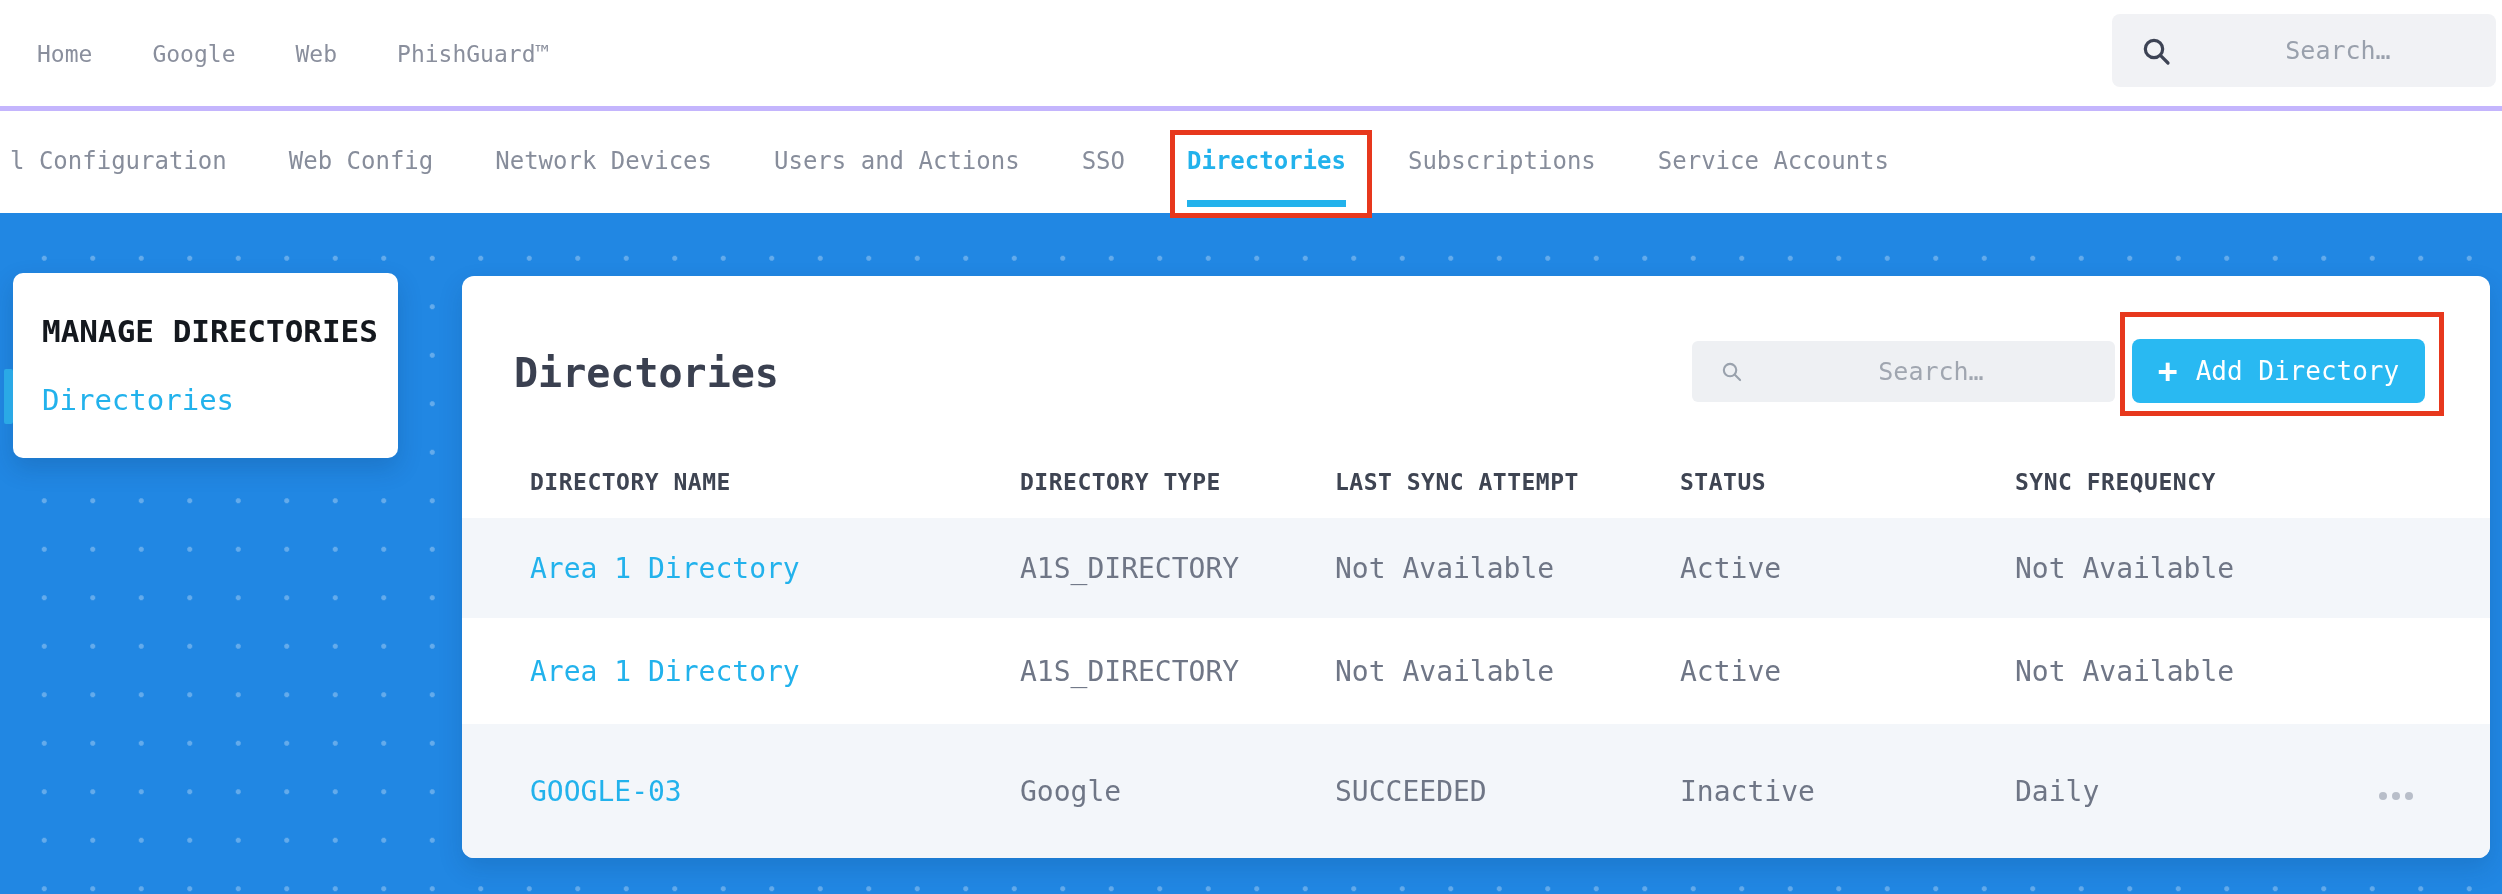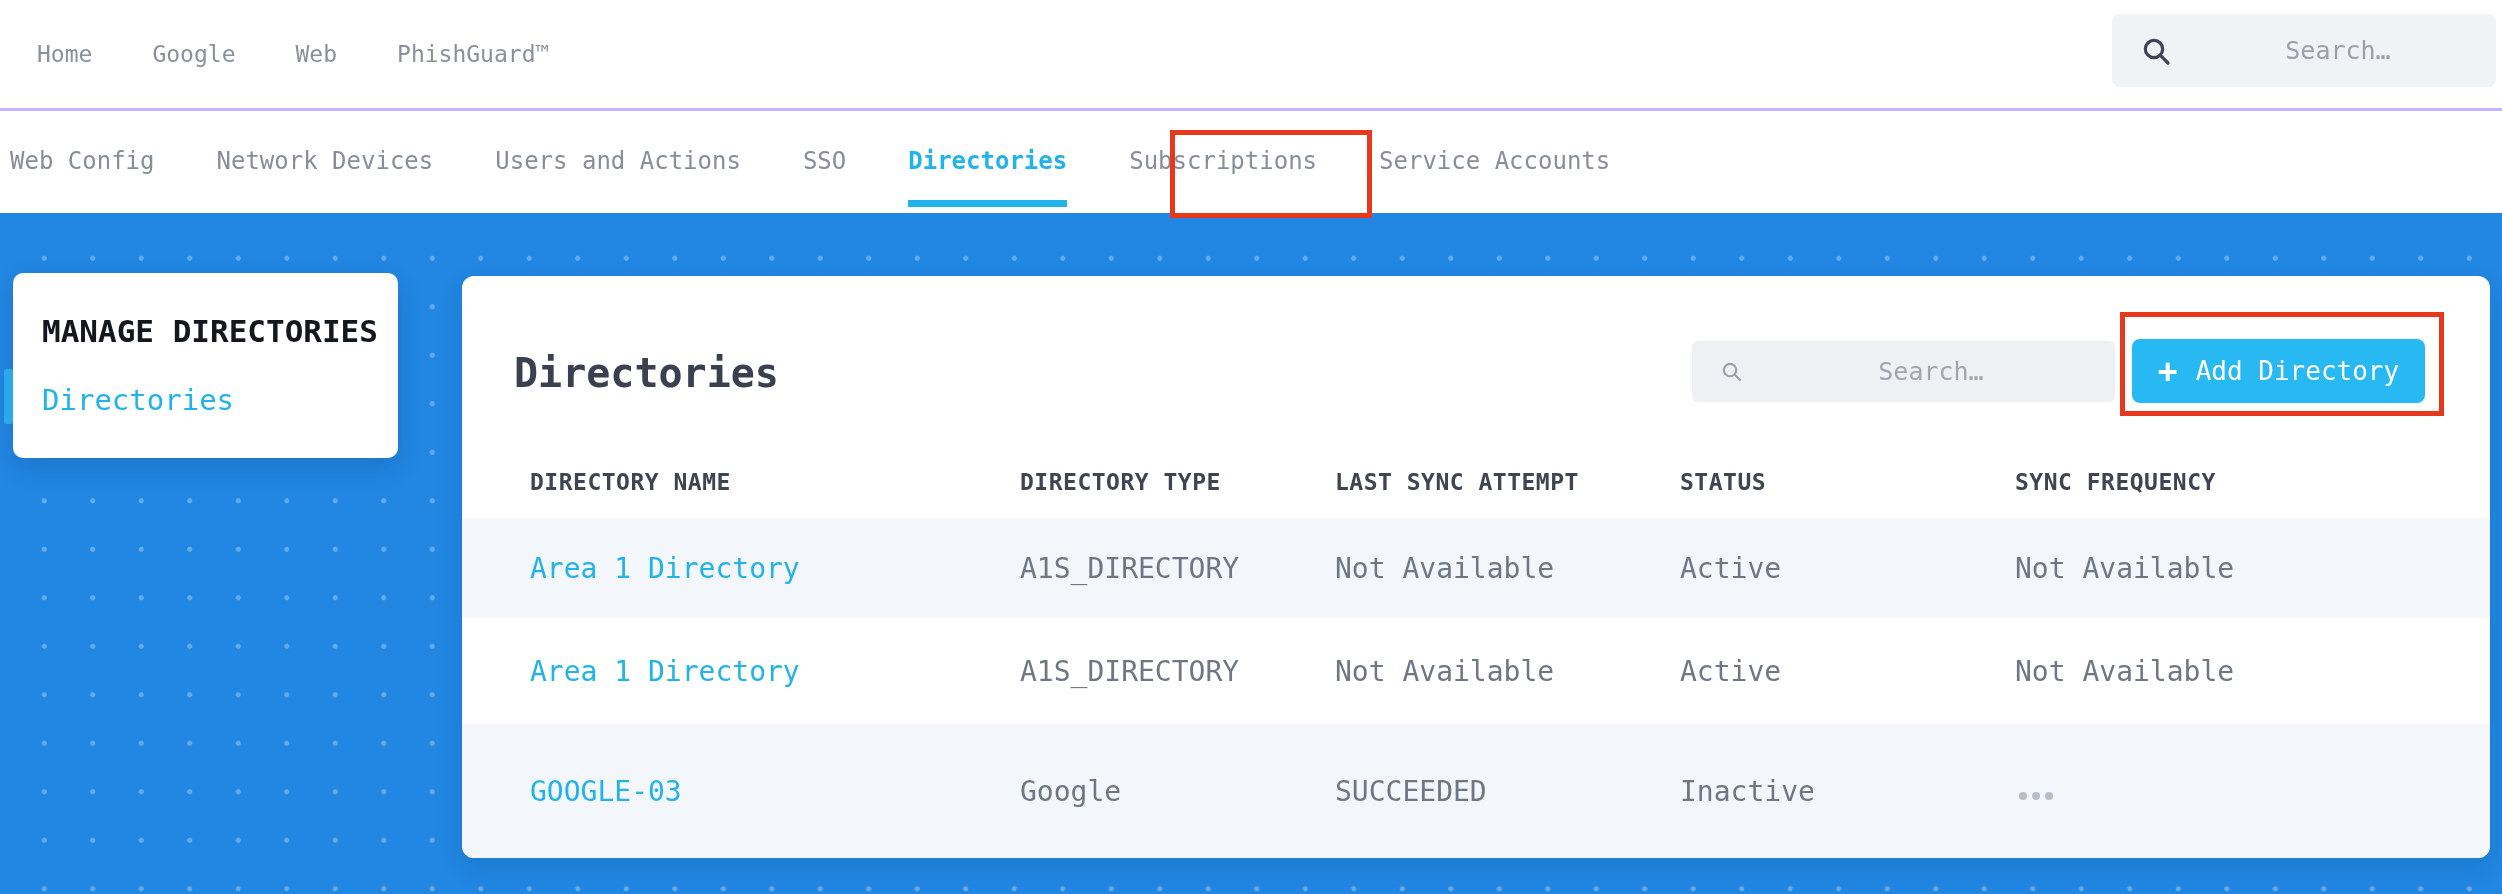--- a/index.html
+++ b/index.html
@@ -17,21 +17,21 @@
   body{
     width:2502px;height:894px;overflow:hidden;
     font-family:"DejaVu Sans Mono","Liberation Mono",monospace;
     background:#fff;
   }
   .canvas{position:relative;width:2502px;height:894px;overflow:hidden;}
 
   
   .nav1{
     position:absolute;left:0;top:0;width:2502px;height:111px;background:#fff;
-    border-bottom:3px solid #c4b5fd;
+    border-bottom:5px solid #c4b5fd;
   }
   .nav1-links{
     position:absolute;left:37px;top:0;height:108px;display:flex;align-items:center;gap:60px;
   }
   .nav1-links a{
     font-size:23px;color:var(--nav-gray);text-decoration:none;white-space:nowrap;cursor:pointer;
   }
   .top-search{
     position:absolute;right:6px;top:14px;width:384px;height:73px;background:#f1f2f5;
     border-radius:8px;display:flex;align-items:center;padding:0 28px;gap:36px;
@@ -145,20 +145,21 @@
     <div class="top-search">
       <svg width="32" height="32" viewBox="0 0 24 24" fill="none" stroke="#3d4354" stroke-width="2.4" stroke-linecap="round">
         <circle cx="10.5" cy="10.5" r="6.5"></circle>
         <line x1="15.5" y1="15.5" x2="21" y2="21"></line>
       </svg>
       <input class="search-input" placeholder="Search…" style="">
     </div>
   </header>
 
   <nav class="nav2">
+    <a class="tab">l Configuration</a>
     <a class="tab">Web Config</a>
     <a class="tab">Network Devices</a>
     <a class="tab">Users and Actions</a>
     <a class="tab">SSO</a>
     <a class="tab active">Directories</a>
     <a class="tab">Subscriptions</a>
     <a class="tab">Service Accounts</a>
   </nav>
 
   <div class="hero">
@@ -211,20 +212,21 @@
         <div class="cell">Active</div>
         <div class="cell">Not Available</div>
         <div class="cell"></div>
       </div>
 
       <div class="tbl-row row-3">
         <div class="cell cell-link">GOOGLE-03</div>
         <div class="cell">Google</div>
         <div class="cell">SUCCEEDED</div>
         <div class="cell">Inactive</div>
+        <div class="cell">Daily</div>
         <div class="cell">
           <span class="menu-dots">
             <span class="dot"></span>
             <span class="dot"></span>
             <span class="dot"></span>
           </span>
         </div>
       </div>
 
     </section>

